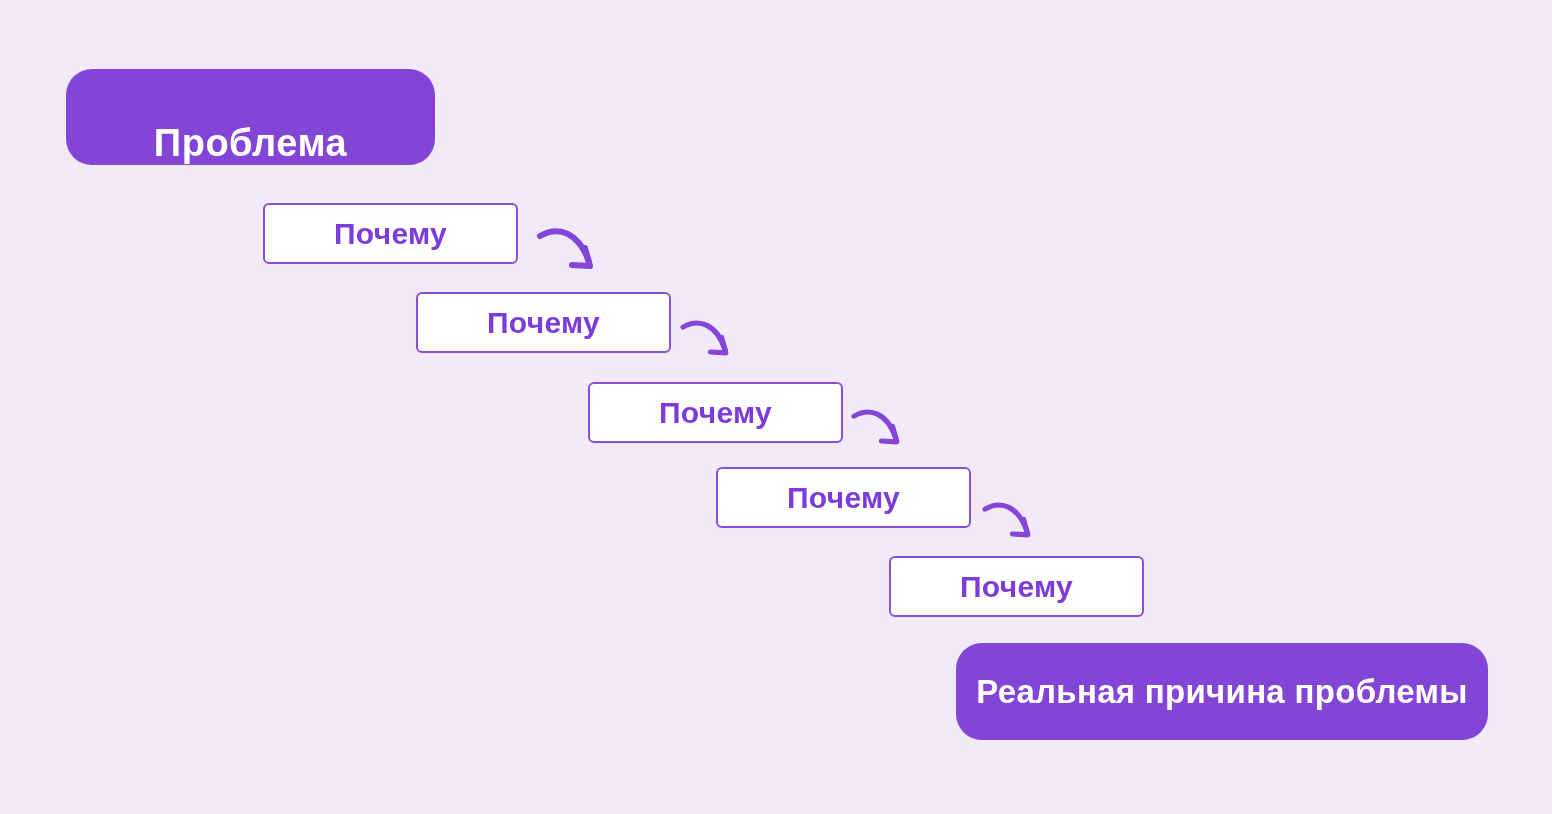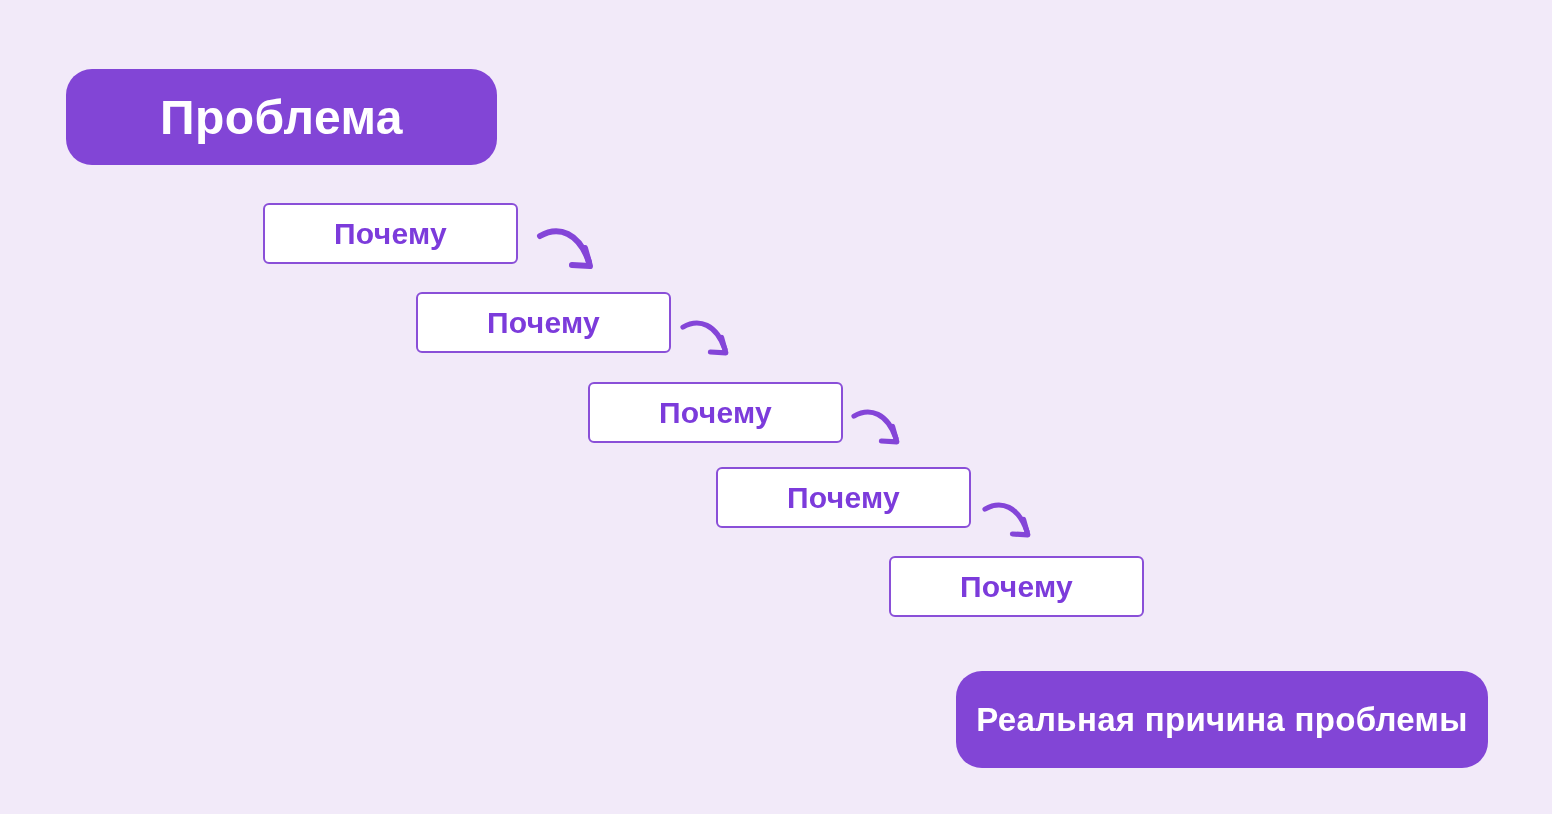--- a/index.html
+++ b/index.html
@@ -24,26 +24,27 @@
     text-align: center;
   }
   .filled-box {
     background: #8245D6;
     color: #FFFFFF;
     border-radius: 26px;
     font-weight: 700;
   }
   .problem-box {
     left: 66px; top: 69px;
-    width: 431px; height: 96px;
-    font-size: 48px;
+    width: 369px; height: 96px;
+    font-size: 38px;
     letter-spacing: 0.5px;
+    align-items: flex-end;
   }
   .result-box {
-    left: 956px; top: 671px;
+    left: 956px; top: 643px;
     width: 532px; height: 97px;
     font-size: 33px;
     letter-spacing: 0.3px;
   }
   .why-box {
     width: 255px; height: 61px;
     background: #FFFFFF;
     border: 2.5px solid #8A4FD8;
     border-radius: 6px;
     color: #7C3BDB;

